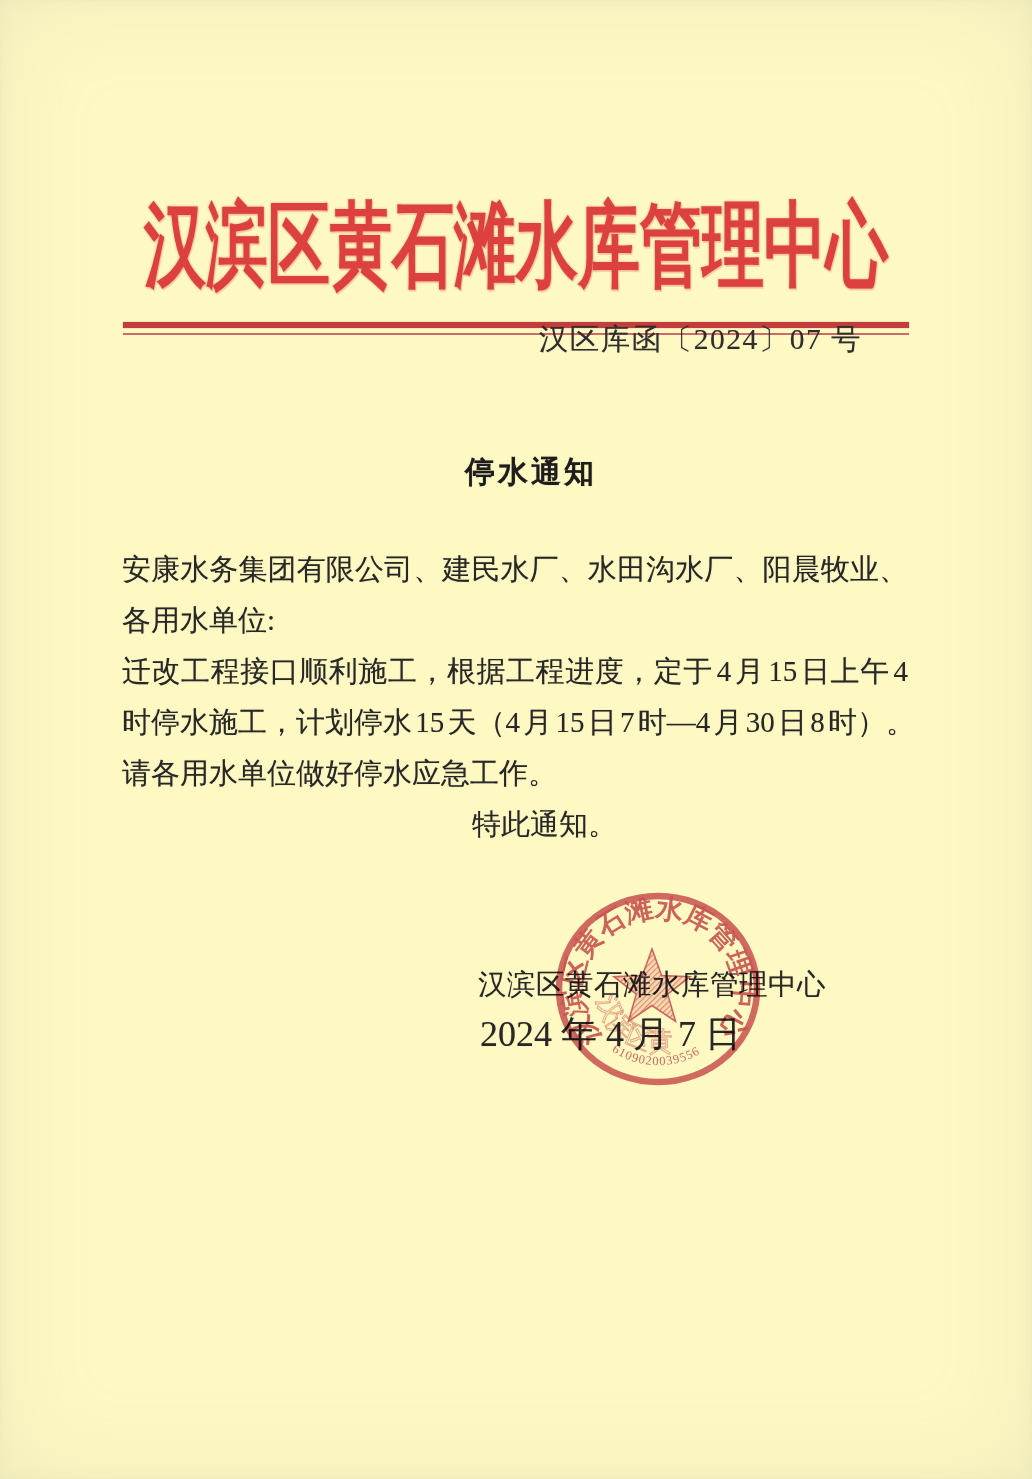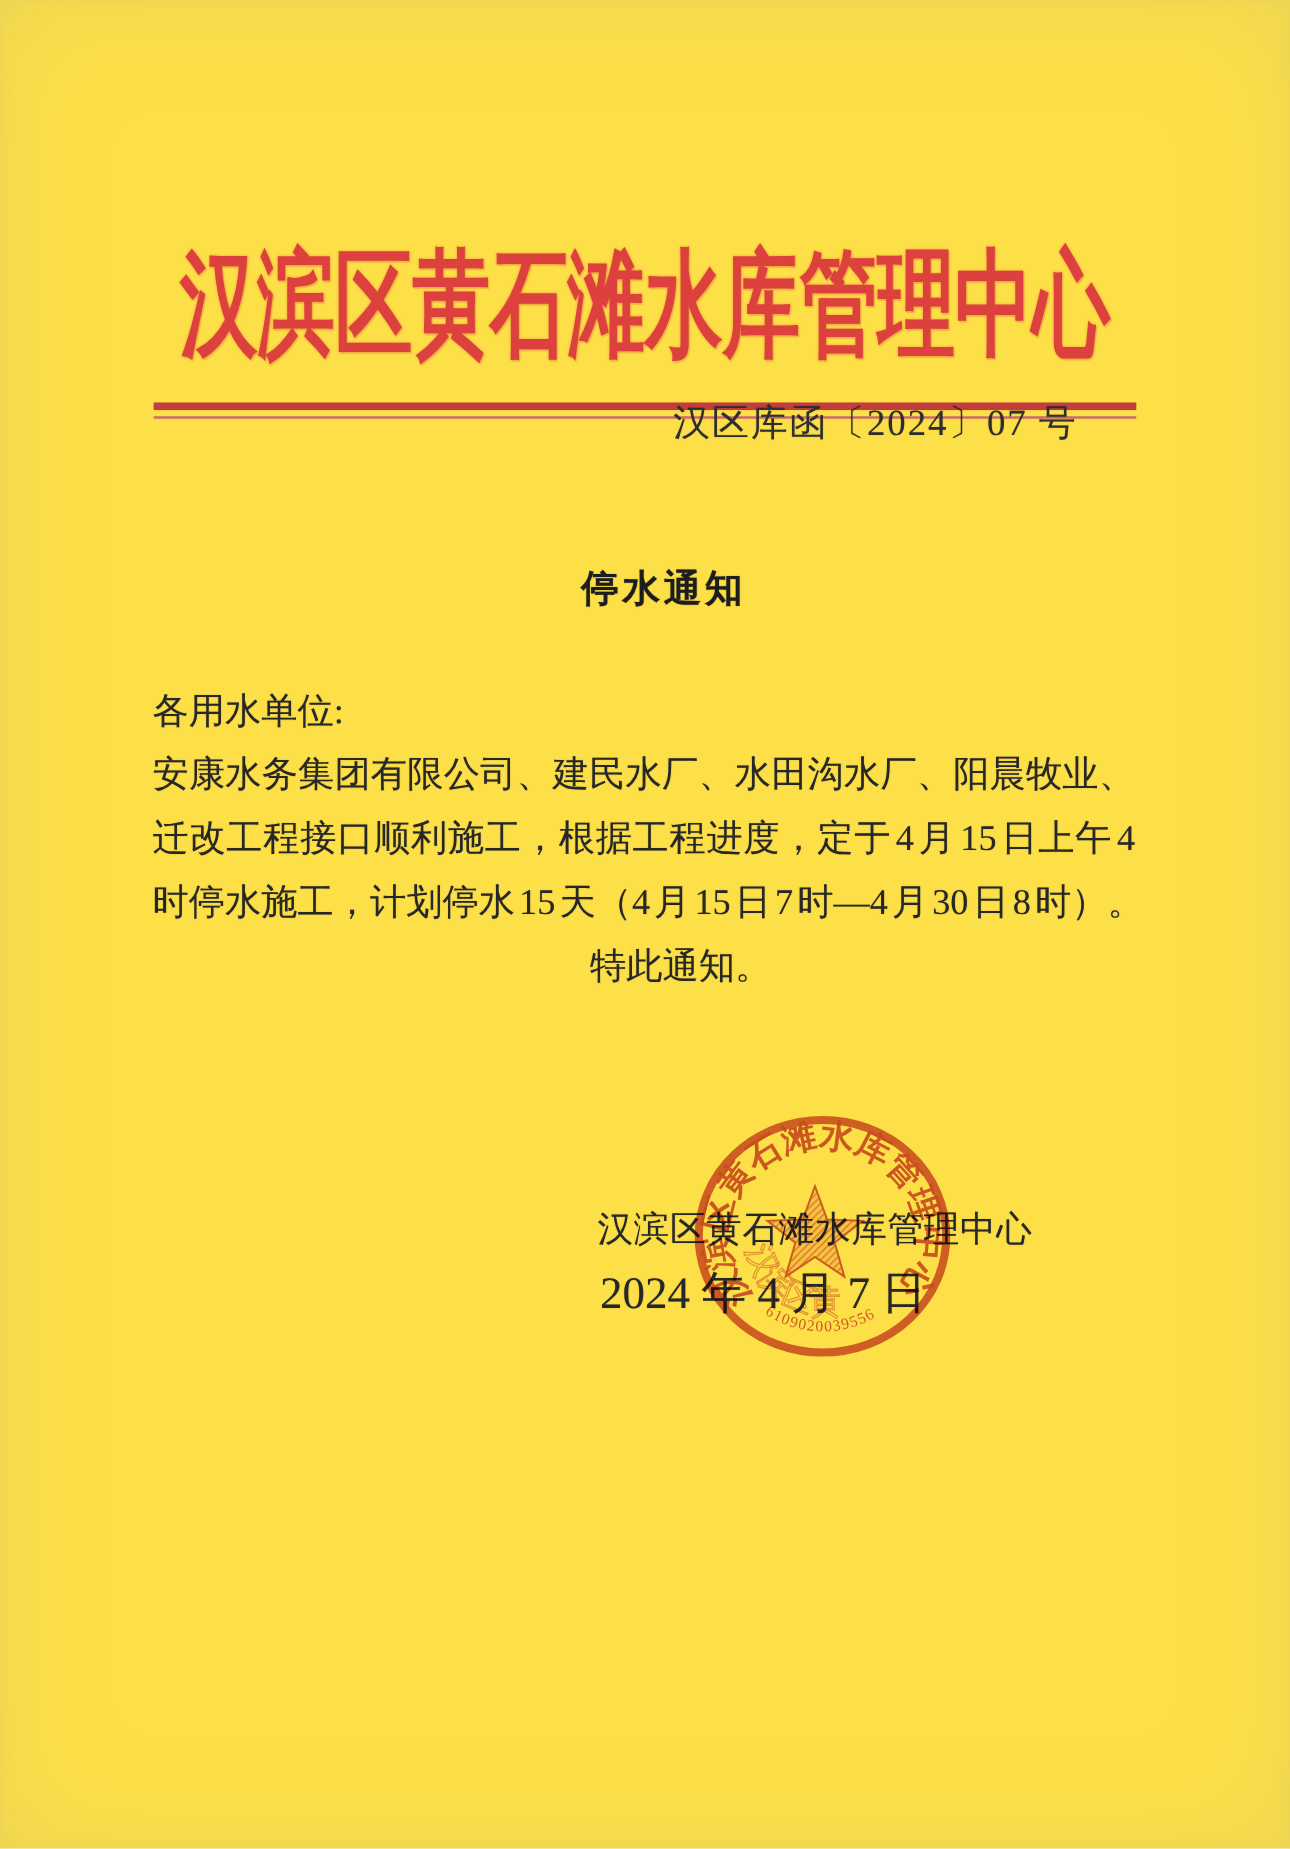--- a/index.html
+++ b/index.html
@@ -1,18 +1,18 @@
 <!DOCTYPE html>
 <html><head>
 <meta charset="utf-8">
 <style>
   html,body{margin:0;padding:0;background:#ffffff;}
   .page{
     position:relative;width:1032px;height:1479px;overflow:hidden;
-    background:#fde047;
+    background:#fef9c3;
     font-family:"Liberation Serif","DejaVu Serif",serif;
   }
   
   .page::before{
     content:'';position:absolute;inset:0;pointer-events:none;z-index:9;
     box-shadow:inset 0 0 95px rgba(165,160,152,0.16), inset 0 0 14px rgba(170,165,158,0.10);
   }
   .org-title{
     position:absolute;top:199px;left:0;width:100%;text-align:center;
     font-size:62px;line-height:1;font-weight:bold;color:#dd413d;
@@ -68,24 +68,25 @@
   <div class="red-rule">
     <div class="rule-thick"></div>
     <div class="rule-thin"></div>
   </div>
 
   <div class="doc-number">汉区库函〔2024〕07 号</div>
 
   <h1 class="doc-title">停水通知</h1>
 
   <div class="body-block">
+    <p class="line justify">安康水务集团有限公司、建民水厂、水田沟水厂、阳晨牧业、</p>
     <p class="line">各用水单位:</p>
-    <p class="line justify">安康水务集团有限公司、建民水厂、水田沟水厂、阳晨牧业、</p>
     <p class="line justify latin-tight">迁改工程接口顺利施工，根据工程进度，定于 4 月 15 日上午 4</p>
     <p class="line justify latin-tight">时停水施工，计划停水 15 天（4 月 15 日 7 时—4 月 30 日 8 时）。</p>
+    <p class="line">请各用水单位做好停水应急工作。</p>
     <p class="line indent">特此通知。</p>
   </div>
 
   <div class="signature">汉滨区黄石滩水库管理中心</div>
   <div class="sign-date">2024 年 4 月 7 日</div>
 
   <svg class="seal" viewBox="0 0 220 220" xmlns="http://www.w3.org/2000/svg">
     <defs>
       <pattern id="hatch" width="4" height="4" patternUnits="userSpaceOnUse" patternTransform="rotate(45)">
         <rect width="4" height="4" fill="rgba(228,130,146,0.30)"></rect>

